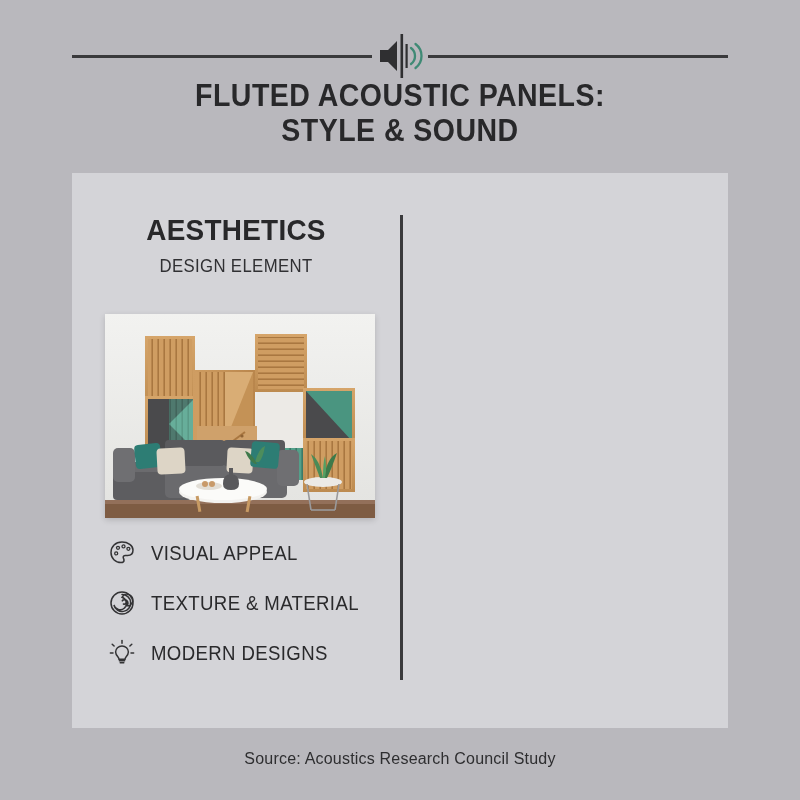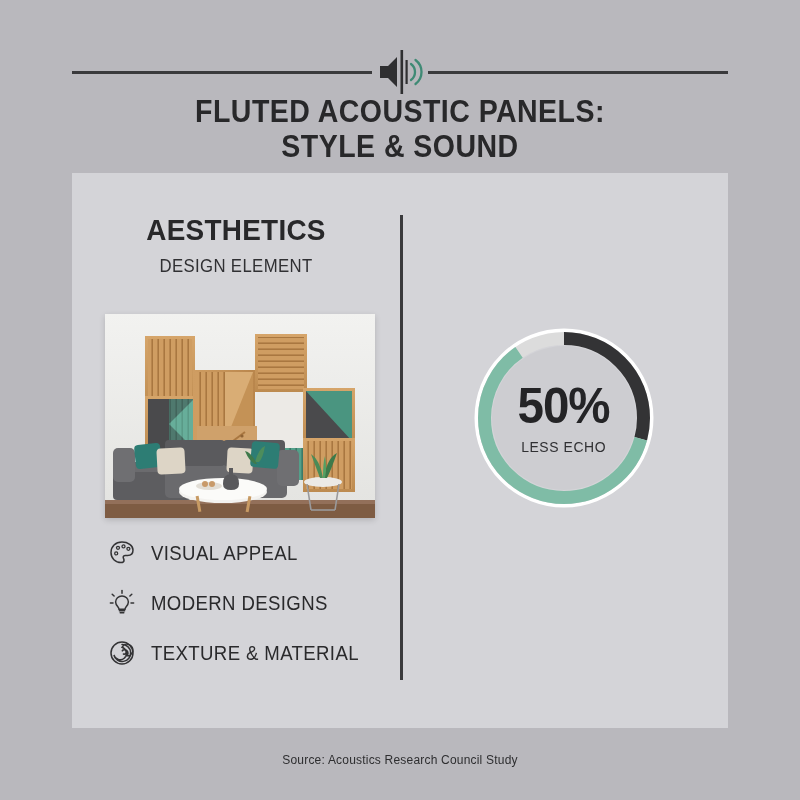--- a/index.html
+++ b/index.html
@@ -14,21 +14,20 @@
     overflow: hidden;
     position: relative;
   }
 
   
   .header {
     position: absolute;
     left: 0; top: 0;
     width: 800px;
     height: 173px;
-    margin-top: 16px;
   }
   .divider-row {
     position: absolute;
     left: 0; top: 28px;
     width: 800px;
     height: 56px;
     display: flex;
     align-items: center;
     justify-content: center;
   }
@@ -213,21 +212,21 @@
   
   .footer {
     position: absolute;
     left: 0;
     top: 750px;
     width: 800px;
     text-align: center;
   }
   .footer-text {
     font-family: "Liberation Sans Narrow", "Liberation Sans", sans-serif;
-    font-size: 12px;
+    font-size: 16px;
     color: #2e2e30;
     letter-spacing: 0.2px;
     transform: scaleX(0.94);
   }
 </style>
 </head>
 <body>
 
 <div class="header">
 
@@ -390,69 +389,49 @@
               <circle cx="21.4" cy="10.8" r="1.5" fill="none" stroke="#333335" stroke-width="1.3"></circle>
               <circle cx="9.2" cy="15.4" r="1.5" fill="none" stroke="#333335" stroke-width="1.3"></circle>
             </svg>
           </span>
           <span class="feature-text">VISUAL APPEAL</span>
         </div>
 
         <div class="feature">
           <span class="feature-icon">
             <svg viewBox="0 0 30 30" width="30" height="30" aria-hidden="true">
+              <circle cx="15" cy="15" r="11" fill="none" stroke="#333335" stroke-width="1.5"></circle>
+              <path d="M15 6.5 A8.5 8.5 0 1 1 6.9 17 A6.4 6.4 0 1 0 15 9.3 A5.8 5.8 0 1 1 19.6 17.8 A3.3 3.3 0 1 0 15 13.2 A2.2 2.2 0 1 1 16.4 16" fill="none" stroke="#333335" stroke-width="1.5" stroke-linecap="round"></path>
+            </svg>
+          </span>
+          <span class="feature-text">TEXTURE &amp; MATERIAL</span>
+        </div>
+
+        <div class="feature">
+          <span class="feature-icon">
+            <svg viewBox="0 0 30 30" width="30" height="30" aria-hidden="true">
               <path d="M15 8 C11.4 8 8.6 10.7 8.6 14 C8.6 16.2 9.8 17.6 11 18.9 C11.7 19.7 12 20.3 12 21.2 L18 21.2 C18 20.3 18.3 19.7 19 18.9 C20.2 17.6 21.4 16.2 21.4 14 C21.4 10.7 18.6 8 15 8 Z" fill="none" stroke="#333335" stroke-width="1.5"></path>
               <line x1="12.4" y1="22.8" x2="17.6" y2="22.8" stroke="#333335" stroke-width="1.5" stroke-linecap="round"></line>
               <line x1="13.2" y1="24.8" x2="16.8" y2="24.8" stroke="#333335" stroke-width="1.5" stroke-linecap="round"></line>
               <line x1="15" y1="2.6" x2="15" y2="5.2" stroke="#333335" stroke-width="1.5" stroke-linecap="round"></line>
               <line x1="5.2" y1="6.2" x2="7.1" y2="8" stroke="#333335" stroke-width="1.5" stroke-linecap="round"></line>
               <line x1="24.8" y1="6.2" x2="22.9" y2="8" stroke="#333335" stroke-width="1.5" stroke-linecap="round"></line>
               <line x1="3.4" y1="15" x2="6" y2="15" stroke="#333335" stroke-width="1.5" stroke-linecap="round"></line>
               <line x1="26.6" y1="15" x2="24" y2="15" stroke="#333335" stroke-width="1.5" stroke-linecap="round"></line>
             </svg>
           </span>
           <span class="feature-text">MODERN DESIGNS</span>
         </div>
 
-        <div class="feature">
-          <span class="feature-icon">
-            <svg viewBox="0 0 30 30" width="30" height="30" aria-hidden="true">
-              <circle cx="15" cy="15" r="11" fill="none" stroke="#333335" stroke-width="1.5"></circle>
-              <path d="M15 6.5 A8.5 8.5 0 1 1 6.9 17 A6.4 6.4 0 1 0 15 9.3 A5.8 5.8 0 1 1 19.6 17.8 A3.3 3.3 0 1 0 15 13.2 A2.2 2.2 0 1 1 16.4 16" fill="none" stroke="#333335" stroke-width="1.5" stroke-linecap="round"></path>
-            </svg>
-          </span>
-          <span class="feature-text">TEXTURE &amp; MATERIAL</span>
-        </div>
-
       </div>
     </div>
 
     <div class="col">
 
 
-      <div class="donut-wrap">
-        <div class="donut">
-          <svg viewBox="0 0 186 186" width="186" height="186" aria-hidden="true">
-
-            <circle cx="93" cy="93" r="86" fill="none" stroke="#ffffff" stroke-width="7"></circle>
-
-            <circle cx="93" cy="93" r="79.5" fill="none" stroke="#dcdcdc" stroke-width="13"></circle>
-
-            <circle cx="93" cy="93" r="79.5" fill="none" stroke="#333335" stroke-width="13" stroke-dasharray="145.7 353.8" stroke-dashoffset="0" transform="rotate(-90 93 93)"></circle>
-
-            <circle cx="93" cy="93" r="79.5" fill="none" stroke="#7fbca6" stroke-width="13" stroke-dasharray="305.3 194.2" stroke-dashoffset="-145.7" transform="rotate(-90 93 93)"></circle>
-
-            <circle cx="93" cy="93" r="72" fill="#cdcdd1"></circle>
-          </svg>
-          <div class="donut-center">
-            <div class="donut-pct">50%</div>
-            <div class="donut-label">LESS ECHO</div>
-          </div>
-        </div>
-      </div>
 
       <div class="feature-list right">
 
 
 
       </div>
     </div>
 
   </div>
 </div>

